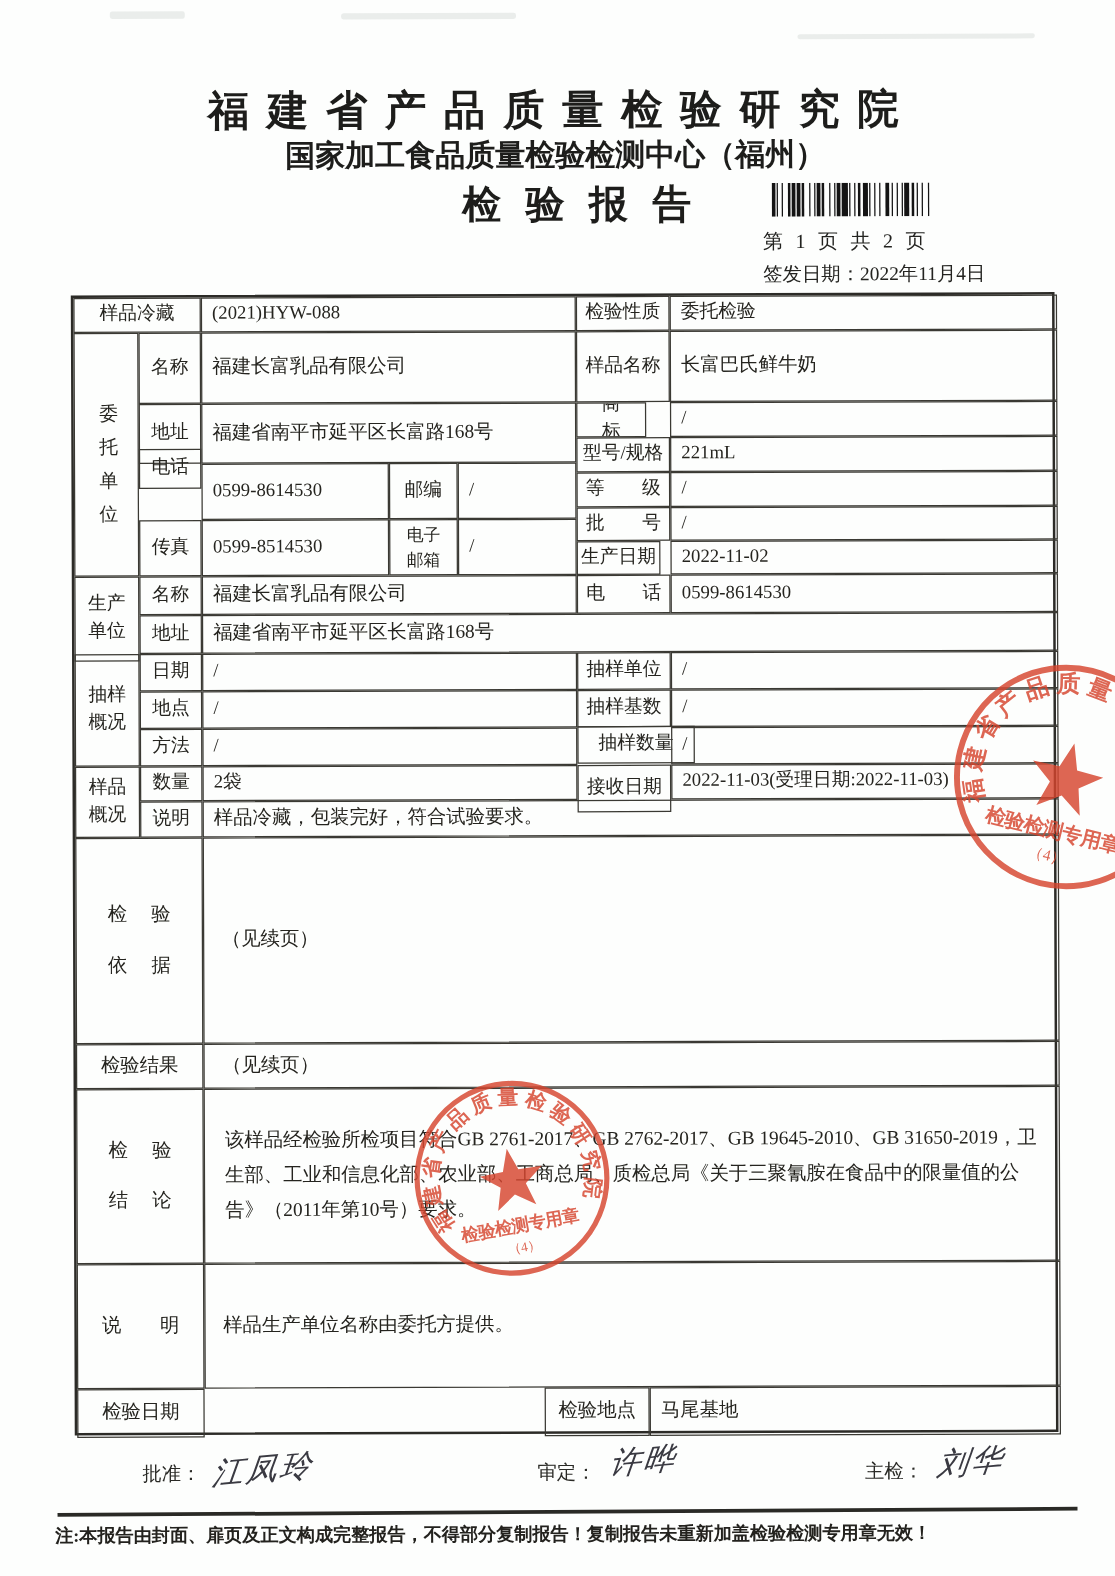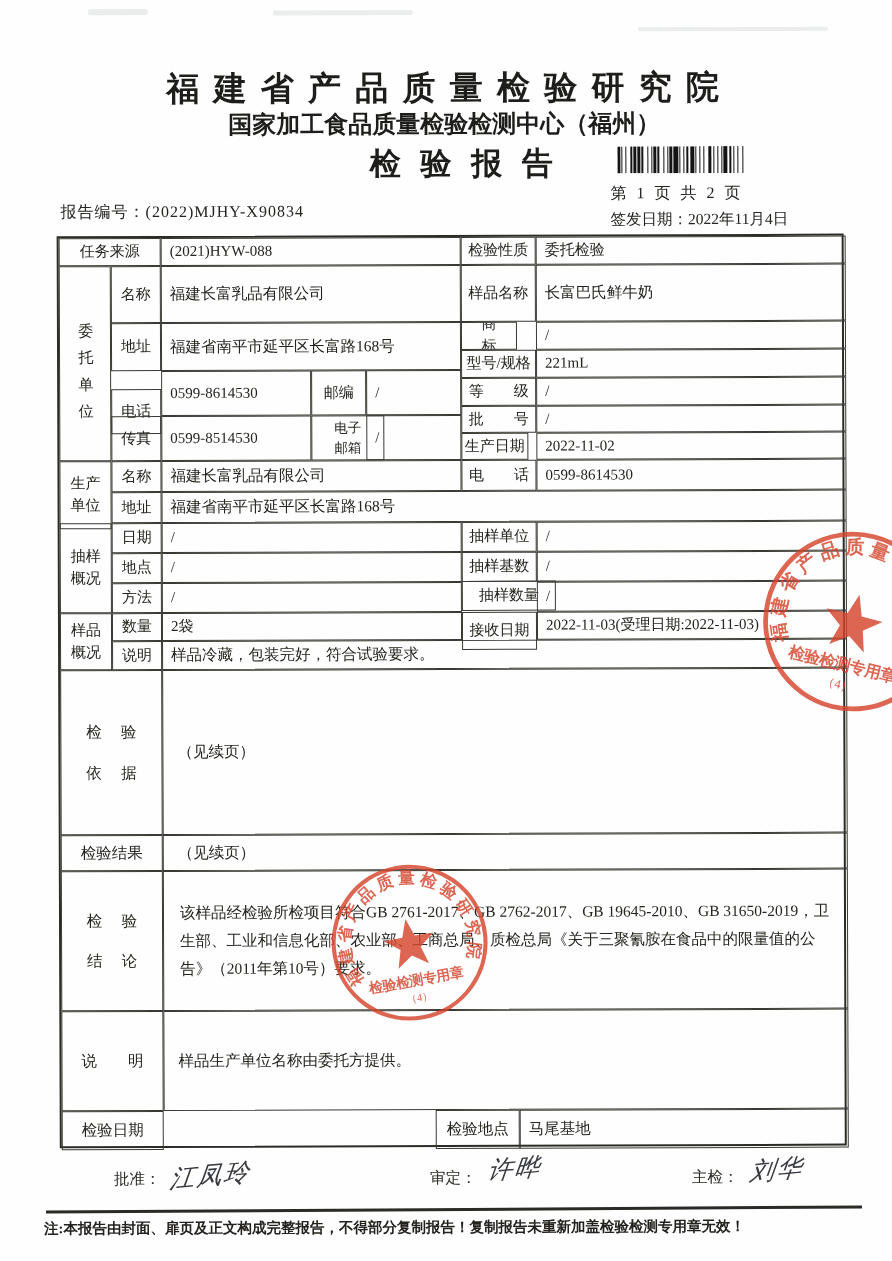--- a/index.html
+++ b/index.html
@@ -120,41 +120,40 @@
         <span style="display: inline-block; height: 100%; width: 2.7px; background: rgb(20, 20, 20);"></span>
         <span style="display: inline-block; height: 100%; width: 1.35px; background: transparent;"></span>
         <span style="display: inline-block; height: 100%; width: 1.35px; background: rgb(20, 20, 20);"></span>
         <span style="display: inline-block; height: 100%; width: 2.7px; background: transparent;"></span>
         <span style="display: inline-block; height: 100%; width: 1.35px; background: rgb(20, 20, 20);"></span>
         <span style="display: inline-block; height: 100%; width: 4.05px; background: transparent;"></span>
         <span style="display: inline-block; height: 100%; width: 1.35px; background: rgb(20, 20, 20);"></span>
       </div>
   <div class="pageinfo">第 1 页  共 2 页</div>
   <div class="issueline"><span>签发日期：</span><span>2022年11月4日</span></div>
-  <div class="repno"><span>报告编号：</span><span>(2022)MJHY-X90834</span></div>
 
   <div class="tbl">
 
-    <div class="cell lab" style="left:0;top:0;width:102px;height:28px">任务来源</div>
+    <div class="cell lab" style="left:0;top:0;width:102px;height:28px">样品冷藏</div>
     <div class="cell val" style="left:102px;top:0;width:300px;height:28px">(2021)HYW-088</div>
     <div class="cell lab" style="left:402px;top:0;width:75px;height:28px">检验性质</div>
     <div class="cell val" style="left:477px;top:0;width:310px;height:28px">委托检验</div>
 
     <div class="cell grpv" style="left:0;top:28px;width:52px;height:195px"><span>委托单位</span></div>
     <div class="cell lab" style="left:52px;top:28px;width:50px;height:57px">名称</div>
     <div class="cell val big" style="left:102px;top:28px;width:300px;height:57px">福建长富乳品有限公司</div>
     <div class="cell lab" style="left:52px;top:85px;width:50px;height:48px">地址</div>
     <div class="cell val big" style="left:102px;top:85px;width:300px;height:48px">福建省南平市延平区长富路168号</div>
-    <div class="cell lab" style="left:52px;top:151px;width:50px;height:45px">电话</div>
+    <div class="cell lab" style="left:52px;top:121px;width:50px;height:32px">电话</div>
     <div class="cell val" style="left:102px;top:133px;width:150px;height:45px">0599-8614530</div>
     <div class="cell lab" style="left:252px;top:133px;width:55px;height:45px">邮编</div>
     <div class="cell val" style="left:307px;top:133px;width:95px;height:45px">/</div>
     <div class="cell lab" style="left:52px;top:178px;width:50px;height:45px">传真</div>
     <div class="cell val" style="left:102px;top:178px;width:150px;height:45px">0599-8514530</div>
-    <div class="cell lab small" style="left:252px;top:178px;width:73px;height:45px">电子
+    <div class="cell lab small" style="left:252px;top:178px;width:55px;height:45px">电子
 邮箱</div>
     <div class="cell val" style="left:307px;top:178px;width:95px;height:45px">/</div>
 
     <div class="cell lab" style="left:402px;top:28px;width:75px;height:57px">样品名称</div>
     <div class="cell val big" style="left:477px;top:28px;width:310px;height:57px">长富巴氏鲜牛奶</div>
     <div class="cell lab" style="left:402px;top:85px;width:56px;height:28px">商　　标</div>
     <div class="cell val" style="left:477px;top:85px;width:310px;height:28px">/</div>
     <div class="cell lab" style="left:402px;top:113px;width:75px;height:28px">型号/规格</div>
     <div class="cell val" style="left:477px;top:113px;width:310px;height:28px">221mL</div>
     <div class="cell lab" style="left:402px;top:141px;width:75px;height:28px">等　　级</div>

